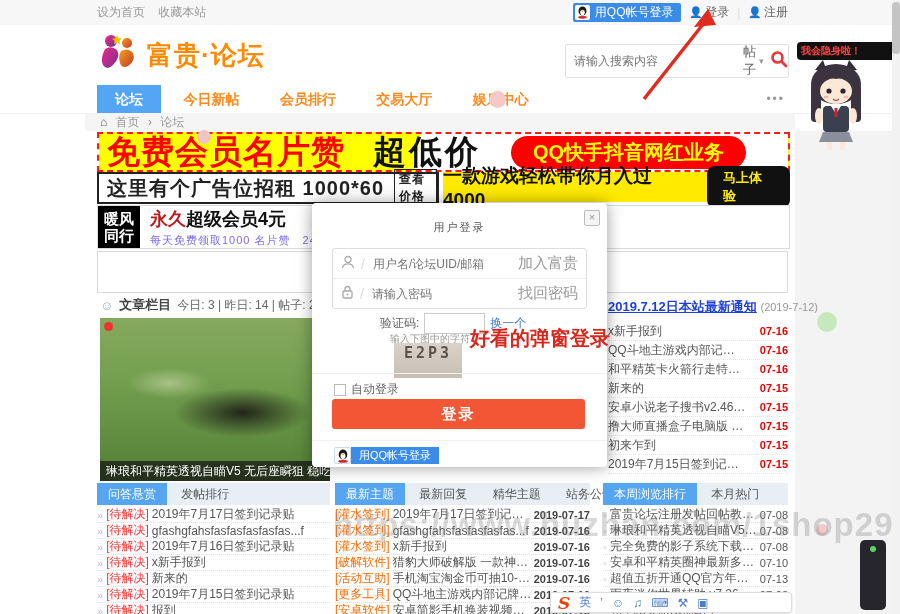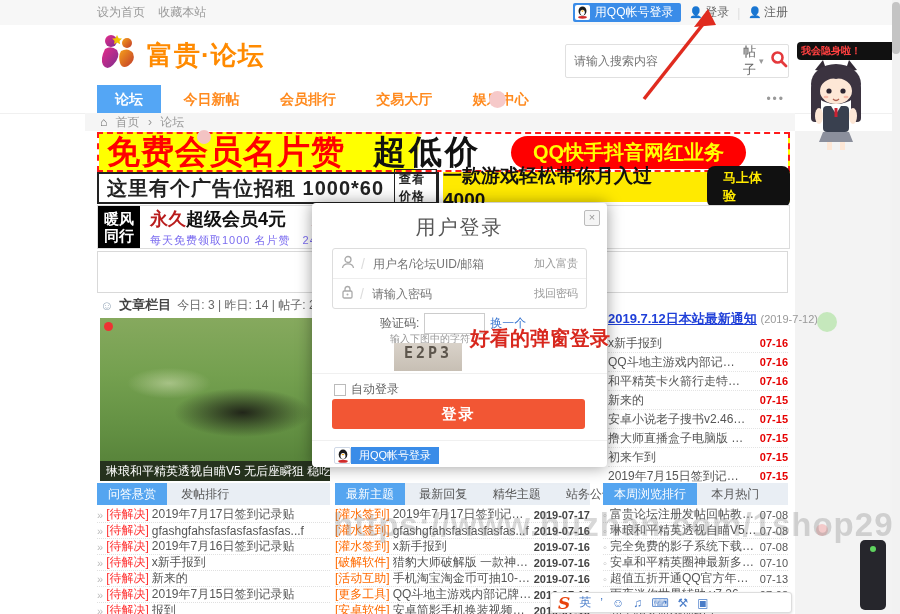--- a/index.html
+++ b/index.html
@@ -59,43 +59,43 @@
   #stats .lb{font-weight:bold;color:#444;font-size:13px;}
   
   #gameimg{left:100px;top:318px;width:230px;height:163px;background:
      radial-gradient(ellipse 95px 34px at 62% 58%, rgba(25,25,20,.9), rgba(25,25,20,0) 72%),
      radial-gradient(ellipse 60px 22px at 30% 40%, rgba(220,230,190,.5), rgba(0,0,0,0) 70%),
      linear-gradient(180deg,#86a95e 0%,#74a04f 35%,#628f42 70%,#527d36 100%);}
   #gameimg .cap{position:absolute;left:0;bottom:0;width:100%;height:20px;background:rgba(20,20,20,.72);color:#fff;font-size:12px;line-height:20px;padding-left:6px;box-sizing:border-box;white-space:nowrap;overflow:hidden;}
   #gameimg .badge{position:absolute;left:4px;top:4px;width:9px;height:9px;border-radius:50%;background:#e33;}
   
   #sidebar{left:608px;top:298px;width:180px;height:172px;background:#fff;}
-  #notice{text-align:center;font-size:13px;margin-top:12px;white-space:nowrap;}
+  #notice{text-align:center;font-size:13px;margin-top:0;white-space:nowrap;}
   #notice .t{color:#1f3fd8;font-weight:bold;text-decoration:underline;}
   #notice .d{color:#999;font-size:11px;font-weight:normal;}
   #latest{margin-top:6px;}
   .lat-row{display:flex;justify-content:space-between;align-items:center;height:18px;border-bottom:1px dotted #e4e4e4;font-size:12px;}
   .lat-row .t{color:#555;white-space:nowrap;overflow:hidden;text-overflow:ellipsis;max-width:138px;}
   .lat-row .d{color:#e60000;font-weight:bold;font-size:11px;}
   
   #modal{left:312px;top:203px;width:295px;height:264px;background:#fff;border-radius:4px;box-shadow:0 0 16px rgba(0,0,0,.4);z-index:50;}
   #modal-close{position:absolute;right:7px;top:7px;width:14px;height:14px;border:1px solid #bbb;border-radius:2px;color:#999;font-size:11px;line-height:12px;text-align:center;background:#f5f5f5;}
-  #modal-title{text-align:center;font-size:20px;color:#555;margin-top:11px;letter-spacing:2px;}
+  #modal-title{text-align:center;font-size:11px;color:#555;margin-top:17px;letter-spacing:2px;}
   #fgroup{position:absolute;left:20px;top:45px;width:253px;border:1px solid #ddd;border-radius:3px;background:#fff;}
   .frow{display:flex;align-items:center;height:29px;padding:0 8px;gap:6px;}
   .frow + .frow{border-top:1px solid #eee;}
   .frow .slash{color:#ddd;font-size:14px;}
   .frow input{border:0;outline:none;flex:1;font-size:12px;color:#666;background:transparent;font-family:inherit;min-width:0;}
-  .frow .rlink{font-size:11px;color:#999;white-space:nowrap;}
+  .frow .rlink{font-size:15px;color:#999;white-space:nowrap;}
   #caprow{position:absolute;left:20px;top:110px;font-size:12px;color:#666;display:flex;align-items:center;gap:5px;}
   #caprow .lab{margin-left:48px;}
   #caprow input{width:55px;height:17px;border:1px solid #ccc;font-size:12px;font-family:inherit;}
   #caprow .chg{color:#3a76d0;font-size:12px;}
   #caphint{position:absolute;left:78px;top:129px;font-size:10px;color:#999;}
-  #capimg{position:absolute;left:82px;top:140px;width:68px;height:28px;background:linear-gradient(180deg,#d9d2c9,#c7bfb4);color:#5d564d;font-family:"DejaVu Sans Mono",monospace;font-weight:bold;font-size:15px;text-align:center;line-height:20px;letter-spacing:3px;}
+  #capimg{position:absolute;left:82px;top:140px;width:68px;height:35px;background:linear-gradient(180deg,#d9d2c9,#c7bfb4);color:#5d564d;font-family:"DejaVu Sans Mono",monospace;font-weight:bold;font-size:15px;text-align:center;line-height:20px;letter-spacing:3px;}
   #mod-anno{position:absolute;left:158px;top:122px;font-family:"DejaVu Serif",serif;font-weight:bold;font-size:20px;color:#d8281e;white-space:nowrap;}
   #mdiv1{position:absolute;left:0;top:170px;width:295px;border-top:1px solid #f0f0f0;}
   #autorow{position:absolute;left:22px;top:178px;display:flex;align-items:center;gap:5px;font-size:12px;color:#666;}
   #autorow .cb{width:10px;height:10px;border:1px solid #bbb;background:#fff;display:inline-block;}
   #login-btn{position:absolute;left:20px;top:196px;width:253px;height:30px;background:#f25634;color:#fff;font-size:15px;font-weight:bold;text-align:center;line-height:30px;border-radius:3px;letter-spacing:2px;}
   #mdiv2{position:absolute;left:0;top:237px;width:295px;border-top:1px solid #f0f0f0;}
   #mqq{position:absolute;left:22px;top:244px;display:flex;align-items:center;height:17px;}
   #mqq .pg{background:#fff;border:1px solid #cfd8e6;border-radius:2px;width:17px;height:17px;display:flex;align-items:center;justify-content:center;box-sizing:border-box;}
   #mqq .tx{background:#3a8ce8;color:#fff;font-size:11px;height:17px;line-height:17px;padding:0 8px;}
   

